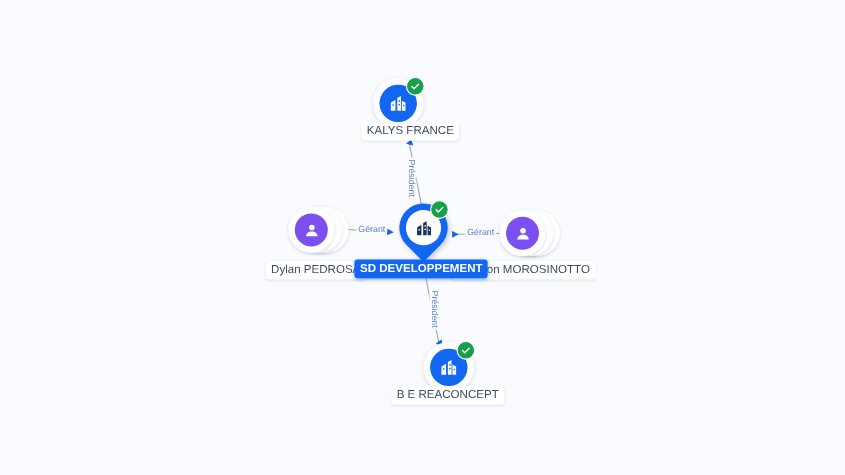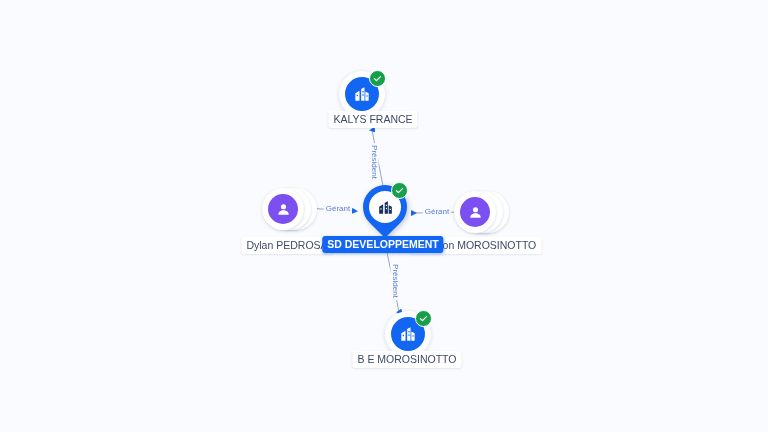--- a/index.html
+++ b/index.html
@@ -310,15 +310,15 @@
           </svg>
         </div>
         <div class="badge-check" style="left:30px; top:-1px;">
           <svg width="9" height="9" viewBox="0 0 24 24" fill="none">
             <path d="M4 12.5l5.2 5.2L20 7" stroke="#ffffff" stroke-width="3.4" stroke-linecap="round" stroke-linejoin="round"></path>
           </svg>
         </div>
       </div>
     </div>
   </div>
-  <div class="node-label" style="left:407px; top:351px;">B E MOROSINOTTO</div>
+  <div class="node-label" style="left:407px; top:351px;">B E REACONCEPT</div>
 
 </div>
 
 </body></html>

